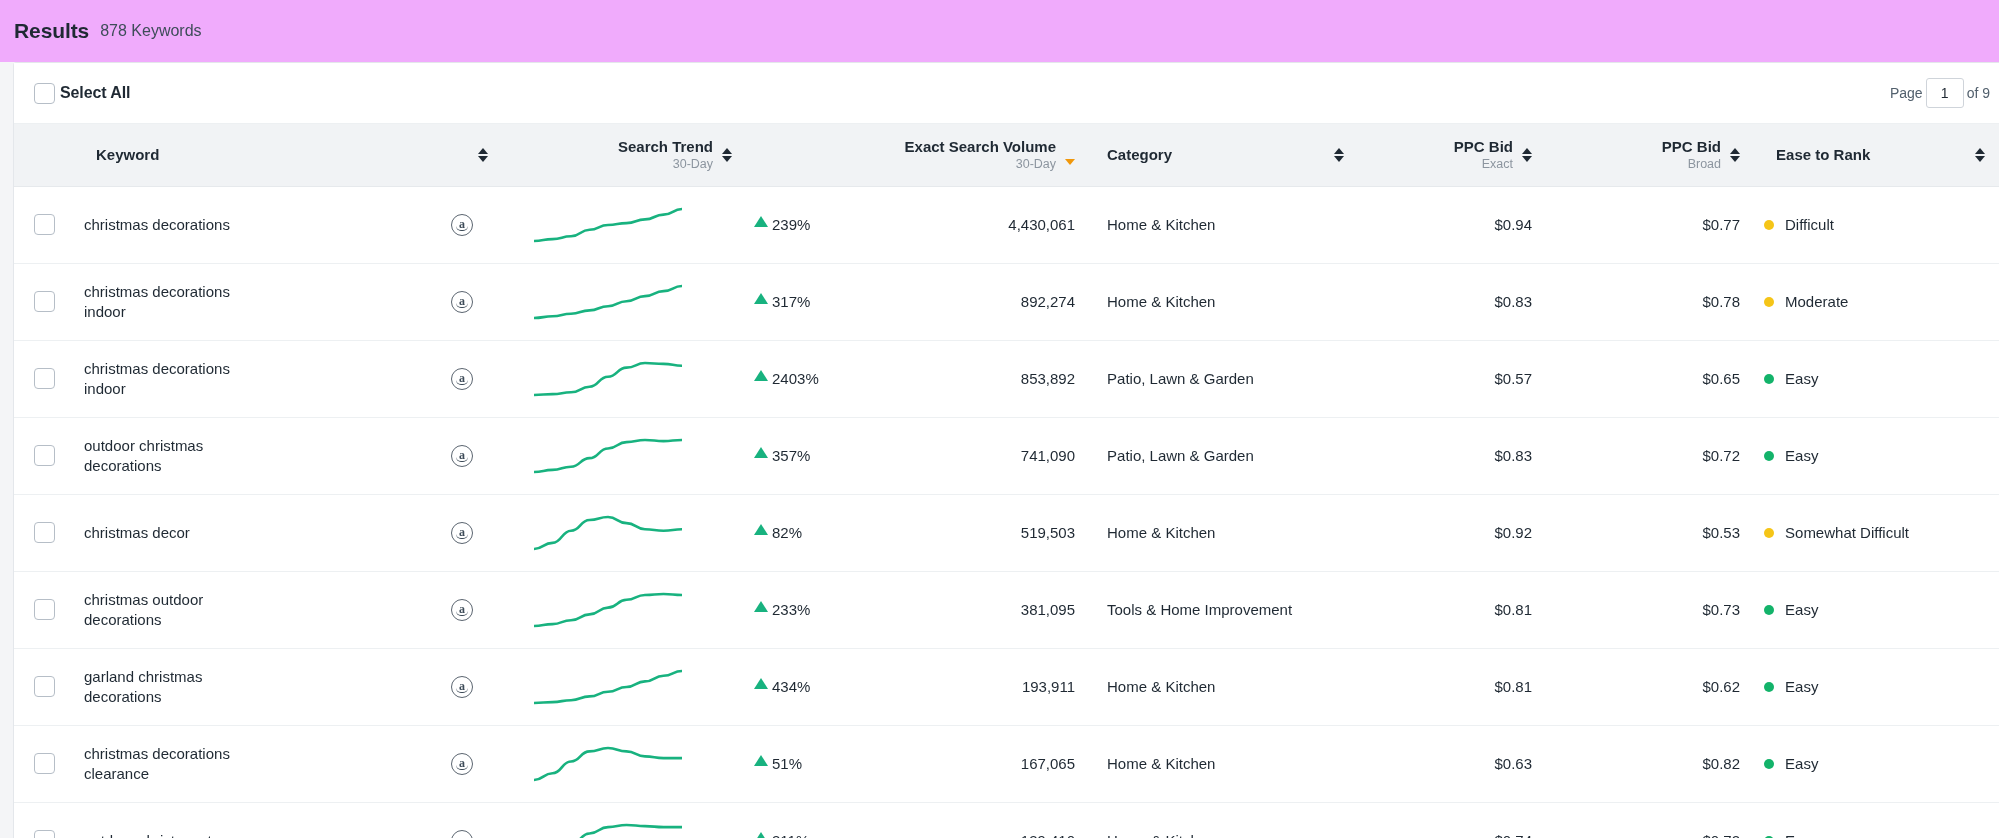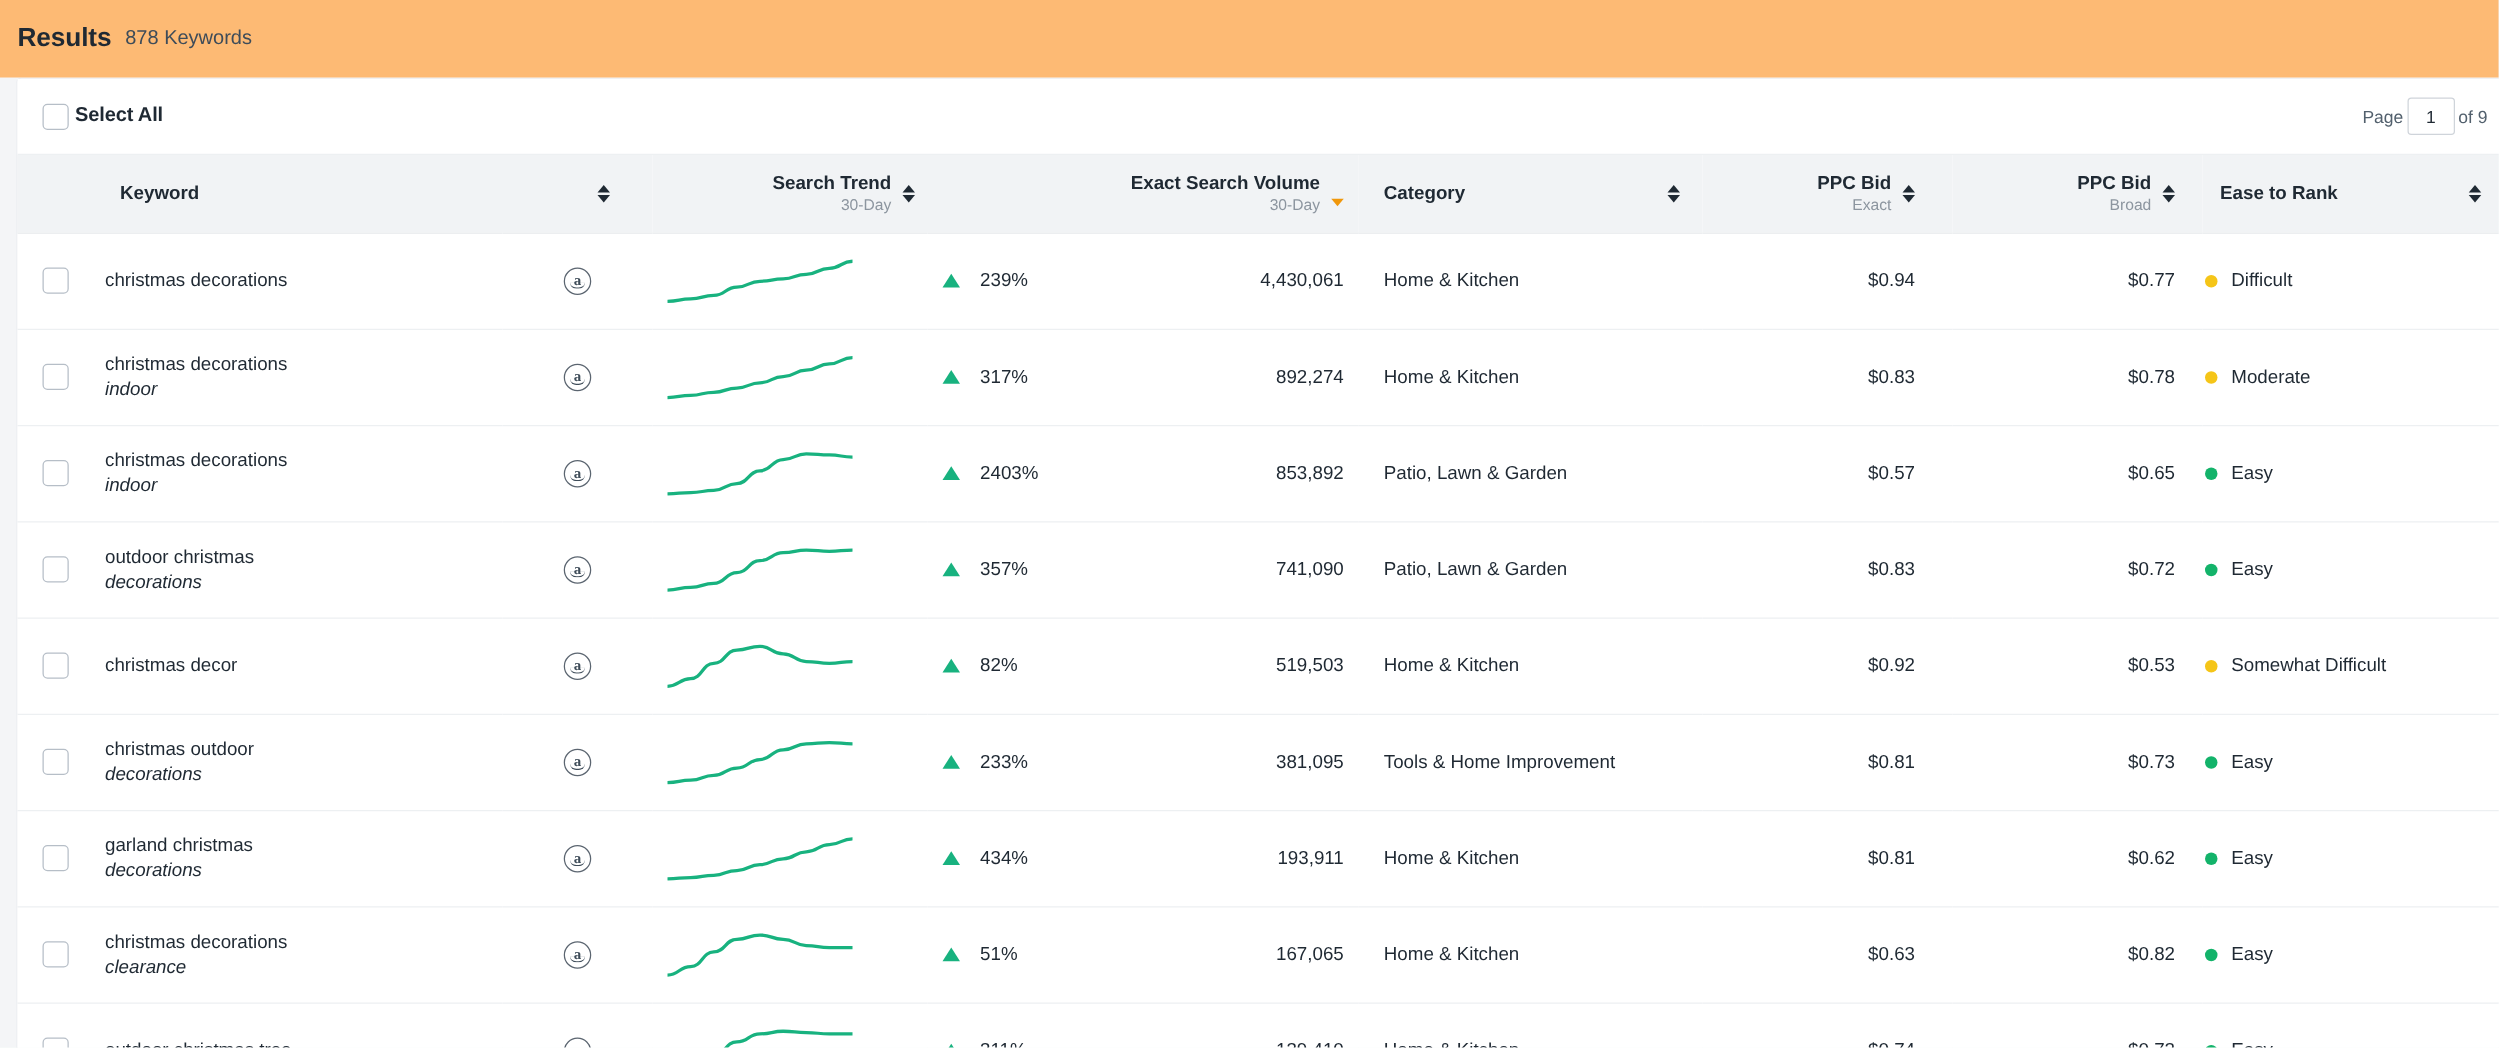--- a/index.html
+++ b/index.html
@@ -13,21 +13,21 @@
   }
 
   .page { width: 1999px; height: 838px; position: relative; background: #f4f5f7; }
 
   
   .results-bar {
     height: 62px;
     display: flex;
     align-items: center;
     padding-left: 14px;
-    background: #fdba74;
+    background: #f0abfc;
   }
   .results-title {
     font-size: 21px;
     font-weight: 700;
     color: #1f2933;
     letter-spacing: -0.1px;
   }
   .results-count {
     font-size: 16px;
     color: #3e4c59;
@@ -133,21 +133,21 @@
   tbody tr { height: 77px; border-bottom: 1px solid #edf0f2; background: #fff; }
   tbody td {
     font-size: 15px;
     color: #1f2933;
     padding: 0 12px;
     vertical-align: middle;
   }
   td.cell-chk { padding-left: 20px; }
   td.num { text-align: right; }
   td.kw-cell { line-height: 1.32; color: #1f2933; }
-  .kw-line2 { display: block; font-style: italic; }
+  .kw-line2 { display: block; }
 
   
   .amz {
     width: 22px; height: 22px;
     border: 1.4px solid #5b6570;
     border-radius: 50%;
     display: flex; align-items: center; justify-content: center;
     position: relative;
     margin: 0 auto;
   }
@@ -165,21 +165,21 @@
     transform: translateX(-50%);
     width: 12px; height: 5px;
     border-bottom: 1.4px solid #3e4c59;
     border-radius: 0 0 8px 8px;
   }
 
   
   .spark { display: block; }
 
   
-  .delta-cell { display: flex; align-items: center; gap: 16px; }
+  .delta-cell { display: flex; align-items: flex-start; gap: 4px; }
   .delta-tri {
     width: 0; height: 0;
     border-left: 7px solid transparent;
     border-right: 7px solid transparent;
     border-bottom: 11px solid #18b27f;
     flex: none;
   }
   .delta-val { font-size: 15px; color: #1f2933; }
 
   

